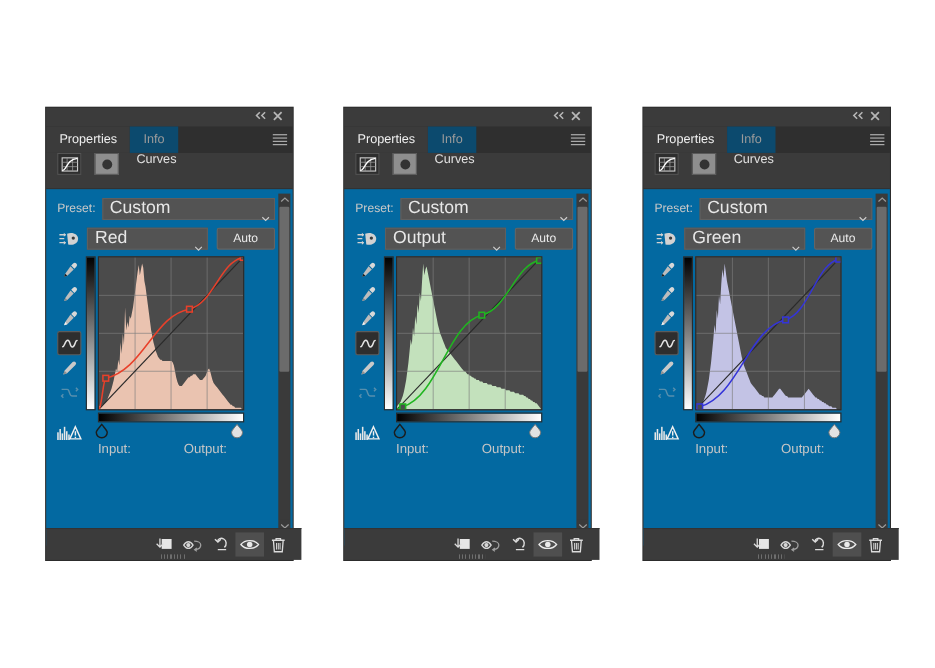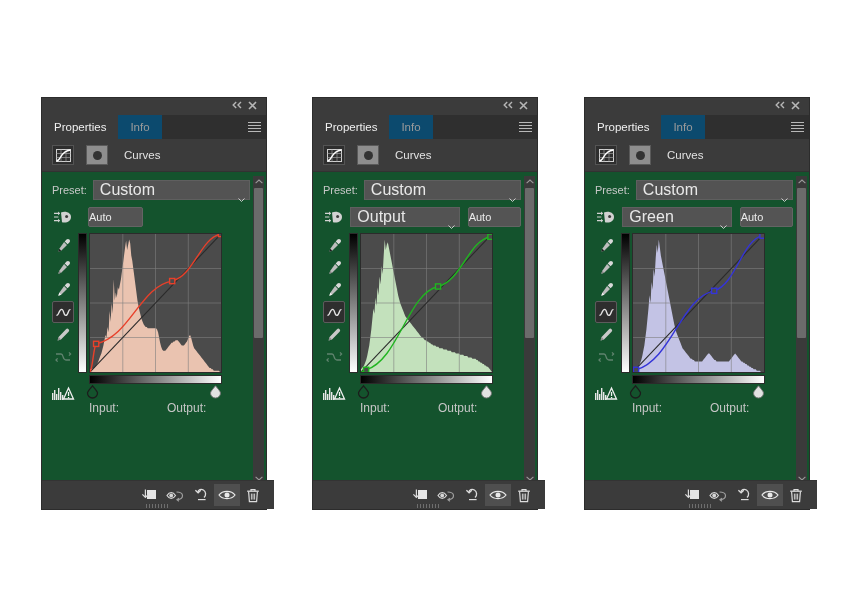--- a/index.html
+++ b/index.html
@@ -43,37 +43,37 @@
     color:#9a9a9a;background:#0c4a6e;cursor:default;
   }
   .tab.active{background:#3b3b3b;color:#f0f0f0;}
   .menu-btn{
     position:absolute;right:5px;top:7px;width:13px;height:11px;cursor:default;
   }
   .menu-btn i{display:block;height:1px;background:#b8b8b8;margin-bottom:2px;}
 
   
   .adjhead{
-    height:32px;display:flex;align-items:center;padding-left:10px;gap:12px;
+    height:32px;display:flex;align-items:flex-start;padding-left:10px;gap:12px;
     background:#3b3b3b;border-bottom:1px solid #323232;
   }
   .curve-ico{
     width:20px;height:18px;background:#2e2e2e;border:1px solid #545454;
     display:flex;align-items:center;justify-content:center;
   }
   .mask-thumb{
     width:20px;height:18px;background:#8e8e8e;border:1px solid #5a5a5a;
     display:flex;align-items:center;justify-content:center;
   }
   .mask-thumb .dot{width:9px;height:9px;border-radius:50%;background:#333;}
   .adj-title{font-size:11.5px;color:#e2e2e2;margin-left:4px;}
 
   
   .body{
-    position:relative;height:316px;background:#14532d;
+    position:relative;height:316px;background:#0369a1;
     padding:8px 0 0 0;
   }
 
   
   .row{display:flex;align-items:center;padding:0 16px 0 10px;}
   .row.preset{margin-bottom:7px;}
   .lbl{font-size:11px;color:#c8c8c8;margin-right:6px;}
   .select{
     position:relative;height:18px;background:#535353;border:1px solid #5f5f5f;
     display:flex;align-items:center;padding:0 16px 0 6px;
@@ -84,21 +84,21 @@
     width:7px;height:4px;
   }
   .select.preset-sel{flex:1;}
   .select.chan-sel{width:88px;}
 
   
   .row.channel{margin-bottom:6px;gap:0;}
   .autoicon{width:22px;height:18px;margin-right:6px;display:flex;align-items:center;justify-content:center;}
   .btn-auto{
     margin-left:8px;width:53px;height:18px;background:#545454;border:1px solid #646464;
-    border-radius:2px;display:flex;align-items:center;
+    border-radius:2px;display:flex;align-items:center;justify-content:center;
     font-size:11px;color:#eaeaea;cursor:default;
   }
 
   
   .grapharea{display:flex;padding-left:10px;}
   .toolcol{
     width:22px;display:flex;flex-direction:column;align-items:center;
     padding-top:2px;gap:2px;
   }
   .tool{width:20px;height:20px;display:flex;align-items:center;justify-content:center;cursor:default;}
@@ -217,20 +217,26 @@
         </div>
         <div class="row channel">
           <div class="autoicon">
             <svg width="20" height="15" viewBox="0 0 20 15">
               <path d="M8 2.5 C13 0.5 18 3 18 7 C18 11 13.5 13.5 9 12.2" fill="#d2d2d2"></path>
               <circle cx="13.6" cy="6.4" r="1.5" fill="#3b3b3b"></circle>
               <path d="M1 3.4 H6.6 M1 7 H5.4 M1 10.6 H6.6" stroke="#d2d2d2" stroke-width="1.2"></path>
               <path d="M5 1.6 L7 3.4 L5 5.2" fill="#d2d2d2"></path>
               <path d="M5 8.8 L7 10.6 L5 12.4" fill="#d2d2d2"></path>
             </svg>
+          </div>
+          <div class="select chan-sel">
+            <span>Red</span>
+            <span class="chev"><svg width="7" height="4" viewBox="0 0 7 4">
+                <path d="M0.5 0.5 L3.5 3.4 L6.5 0.5" stroke="#d0d0d0" stroke-width="1" fill="none"></path>
+              </svg></span>
           </div>
           <div class="btn-auto">
             <span>Auto</span>
           </div>
         </div>
         <div class="grapharea">
           <div class="toolcol">
             <div class="tool">
               <svg width="15" height="15" viewBox="0 0 15 15">
                 <path d="M10.5 1.6 a2 2 0 0 1 2.9 2.9 L11.6 6.3 L8.7 3.4 Z" fill="#d8d8d8"></path>

